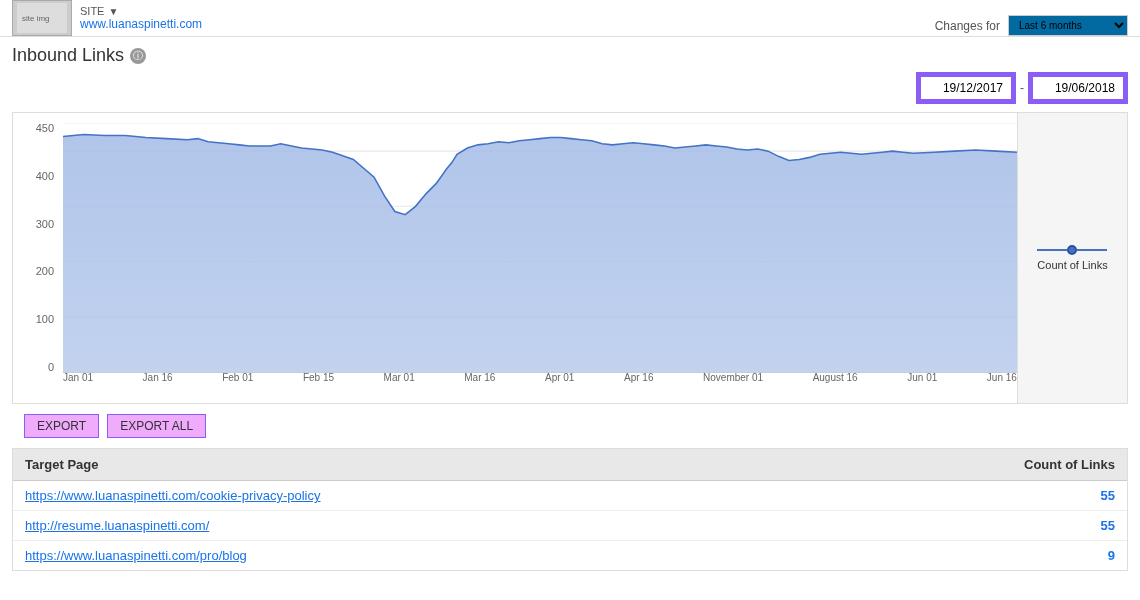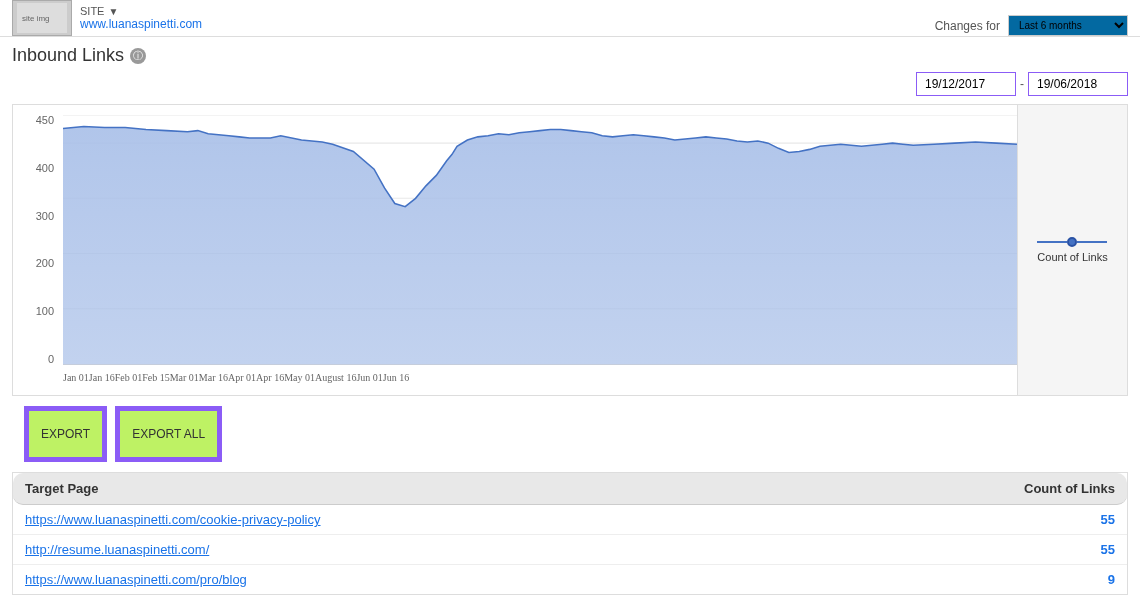--- a/index.html
+++ b/index.html
@@ -96,25 +96,25 @@
       flex-shrink: 0;
     }
     .date-range-bar {
       display: flex;
       justify-content: flex-end;
       padding: 0 12px 8px 12px;
       gap: 4px;
       align-items: center;
     }
     .date-input {
-      border: 1px solid #8b5cf6;
+      border: 5px solid #8b5cf6;
       padding: 4px 8px;
       font-size: 12px;
       width: 100px;
-      text-align: left;
+      text-align: right;
       background: #fff;
     }
     .date-separator {
       font-size: 12px;
       color: #555;
     }
     .chart-section {
       display: flex;
       margin: 0 12px;
       border: 1px solid #ddd;
@@ -177,26 +177,25 @@
       padding-right: 4px;
     }
     .y-label {
       font-size: 11px;
       color: #666;
       line-height: 1;
       text-align: right;
     }
     .x-axis-labels {
       position: absolute;
-      bottom: 12px;
+      bottom: 20px;
       left: 50px;
       right: 0;
       display: flex;
-      justify-content: flex-start;
-      font-family: Liberation Serif, serif;
+      justify-content: space-between;
     }
     .x-label {
       font-size: 10px;
       color: #666;
       text-align: center;
     }
     .chart-canvas {
       position: absolute;
       top: 10px;
       left: 50px;
@@ -205,41 +204,40 @@
     }
     .export-bar {
       display: flex;
       gap: 8px;
       padding: 10px 12px;
       border-bottom: 1px solid #ddd;
       margin: 0 12px;
       border-top: none;
     }
     .export-btn {
-      border: 5px solid #8b5cf6;
-      background: #bef264;
-      padding: 16px 12px;
+      border: 1px solid #8b5cf6;
+      background: #f0abfc;
+      padding: 4px 12px;
       font-size: 12px;
       cursor: pointer;
       color: #333;
     }
     .table-section {
       margin: 0 12px;
       border: 1px solid #ddd;
       border-top: none;
     }
     .table-header {
       display: flex;
       justify-content: space-between;
       background: #e8e8e8;
       padding: 8px 12px;
       font-weight: bold;
       font-size: 13px;
       border-bottom: 1px solid #ccc;
-      border-radius: 10px;
     }
     .table-row {
       display: flex;
       justify-content: space-between;
       padding: 7px 12px;
       border-bottom: 1px solid #eee;
     }
     .table-row:last-child {
       border-bottom: none;
     }
@@ -491,21 +489,21 @@
 
     <div class="x-axis-labels">
       <span class="x-label">Jan 01</span>
       <span class="x-label">Jan 16</span>
       <span class="x-label">Feb 01</span>
       <span class="x-label">Feb 15</span>
       <span class="x-label">Mar 01</span>
       <span class="x-label">Mar 16</span>
       <span class="x-label">Apr 01</span>
       <span class="x-label">Apr 16</span>
-      <span class="x-label">May 01</span>
+      <span class="x-label">November 01</span>
       <span class="x-label">August 16</span>
       <span class="x-label">Jun 01</span>
       <span class="x-label">Jun 16</span>
     </div>
   </div>
 
   <div class="chart-legend">
     <div class="legend-item">
       <div class="legend-line">
         <div class="legend-horiz"></div>

